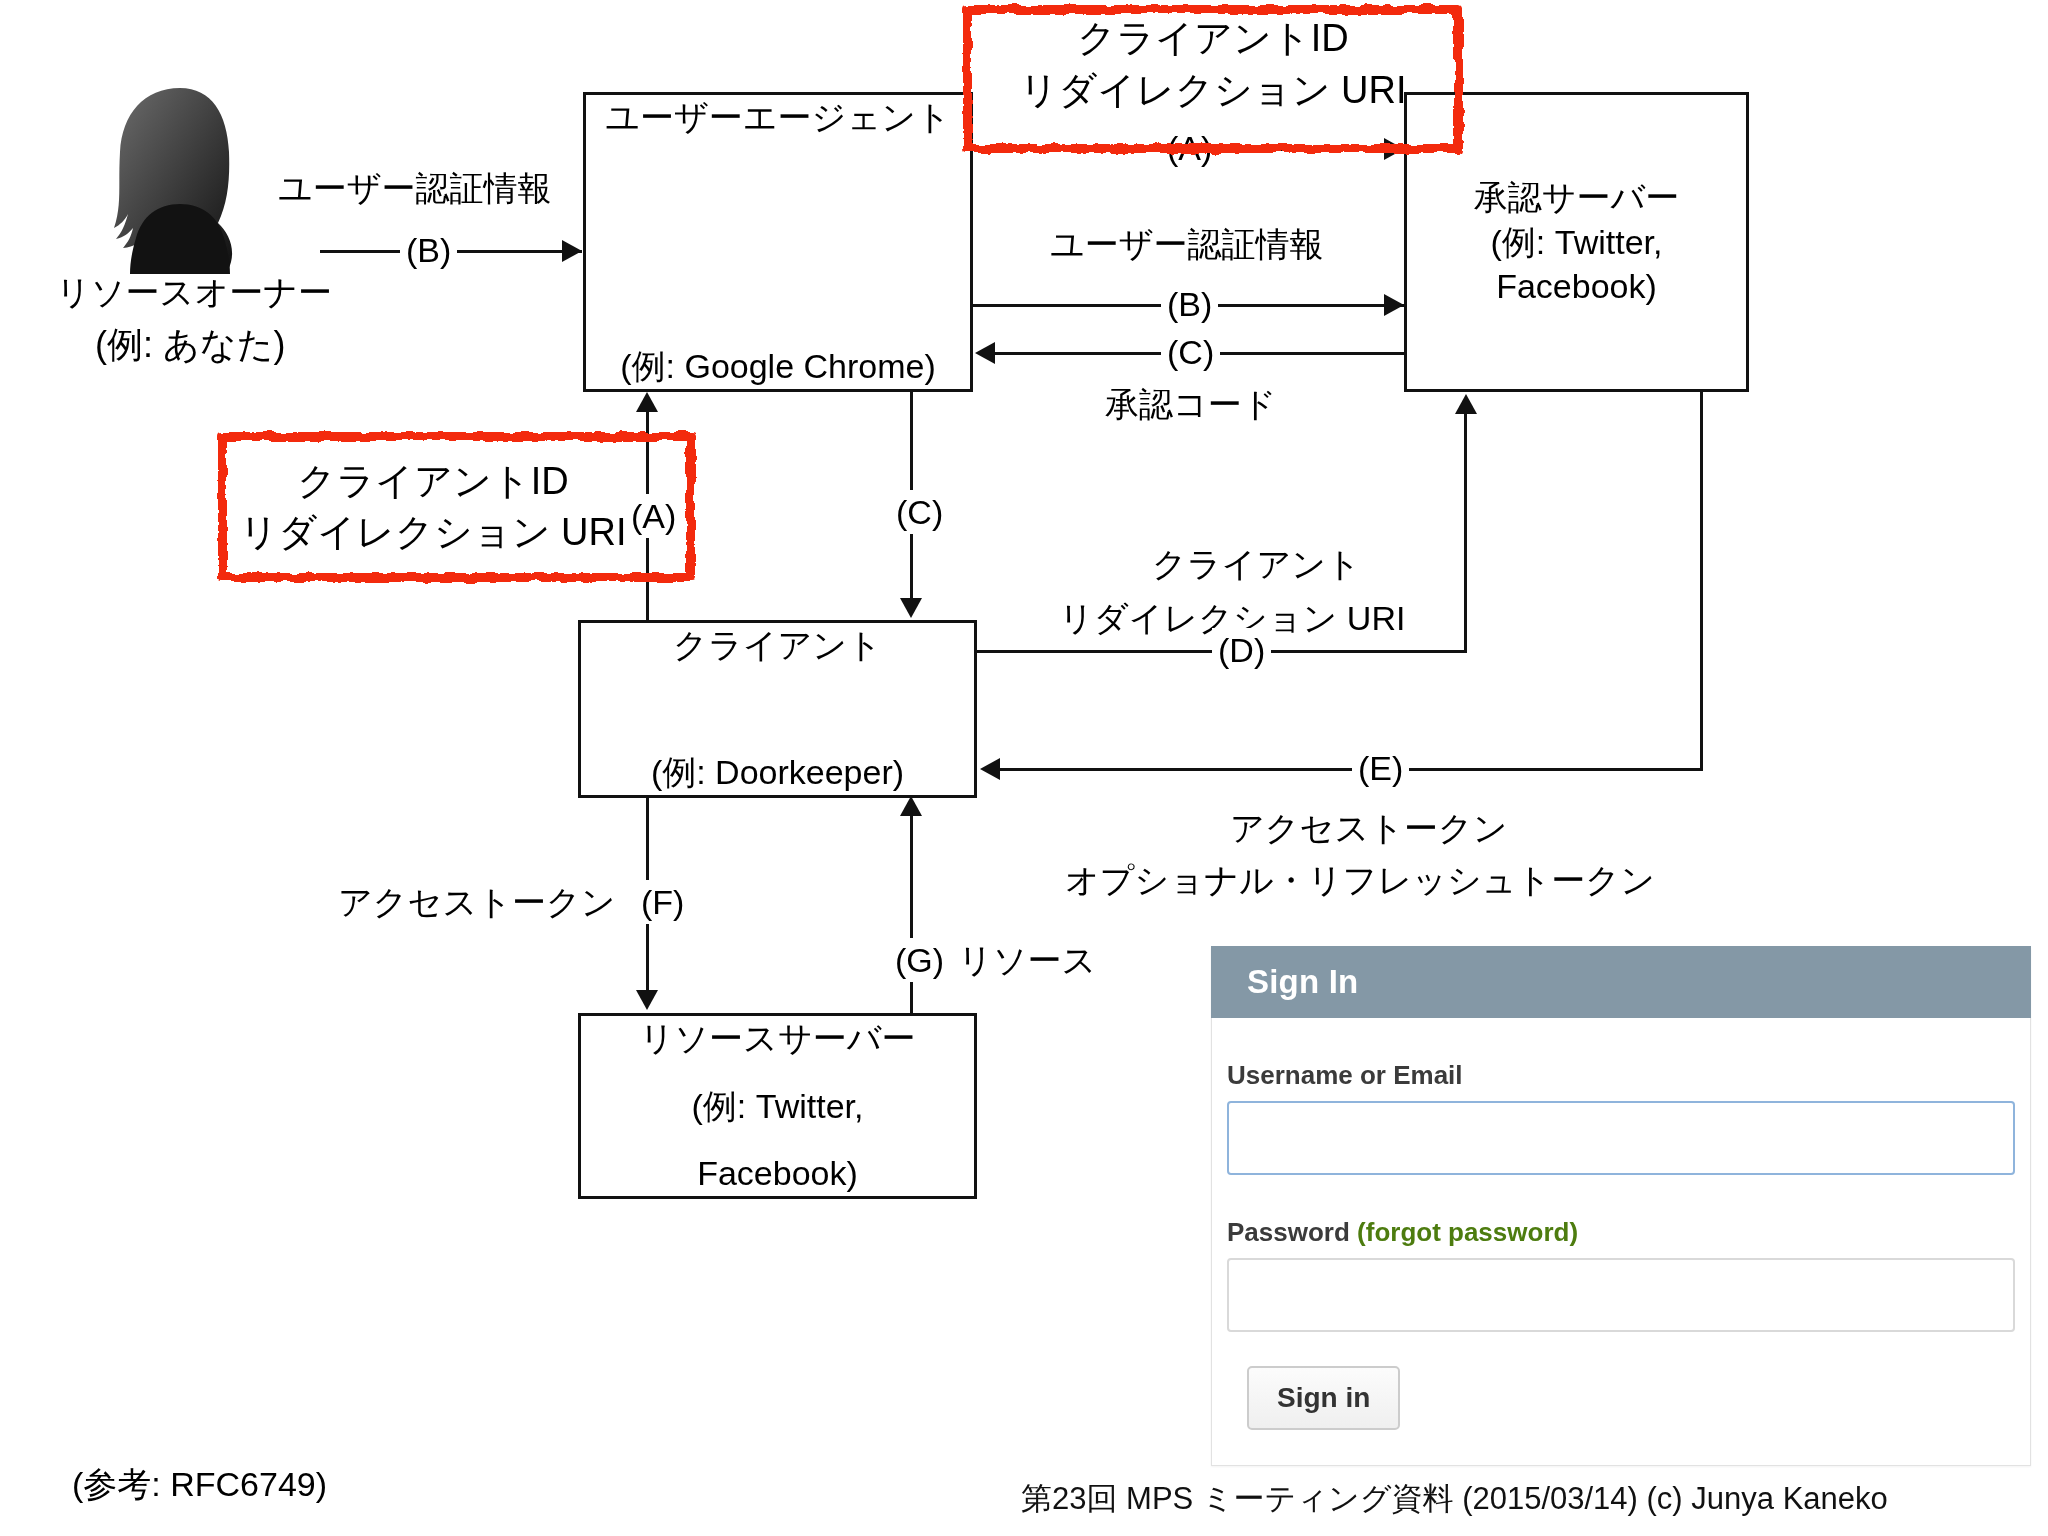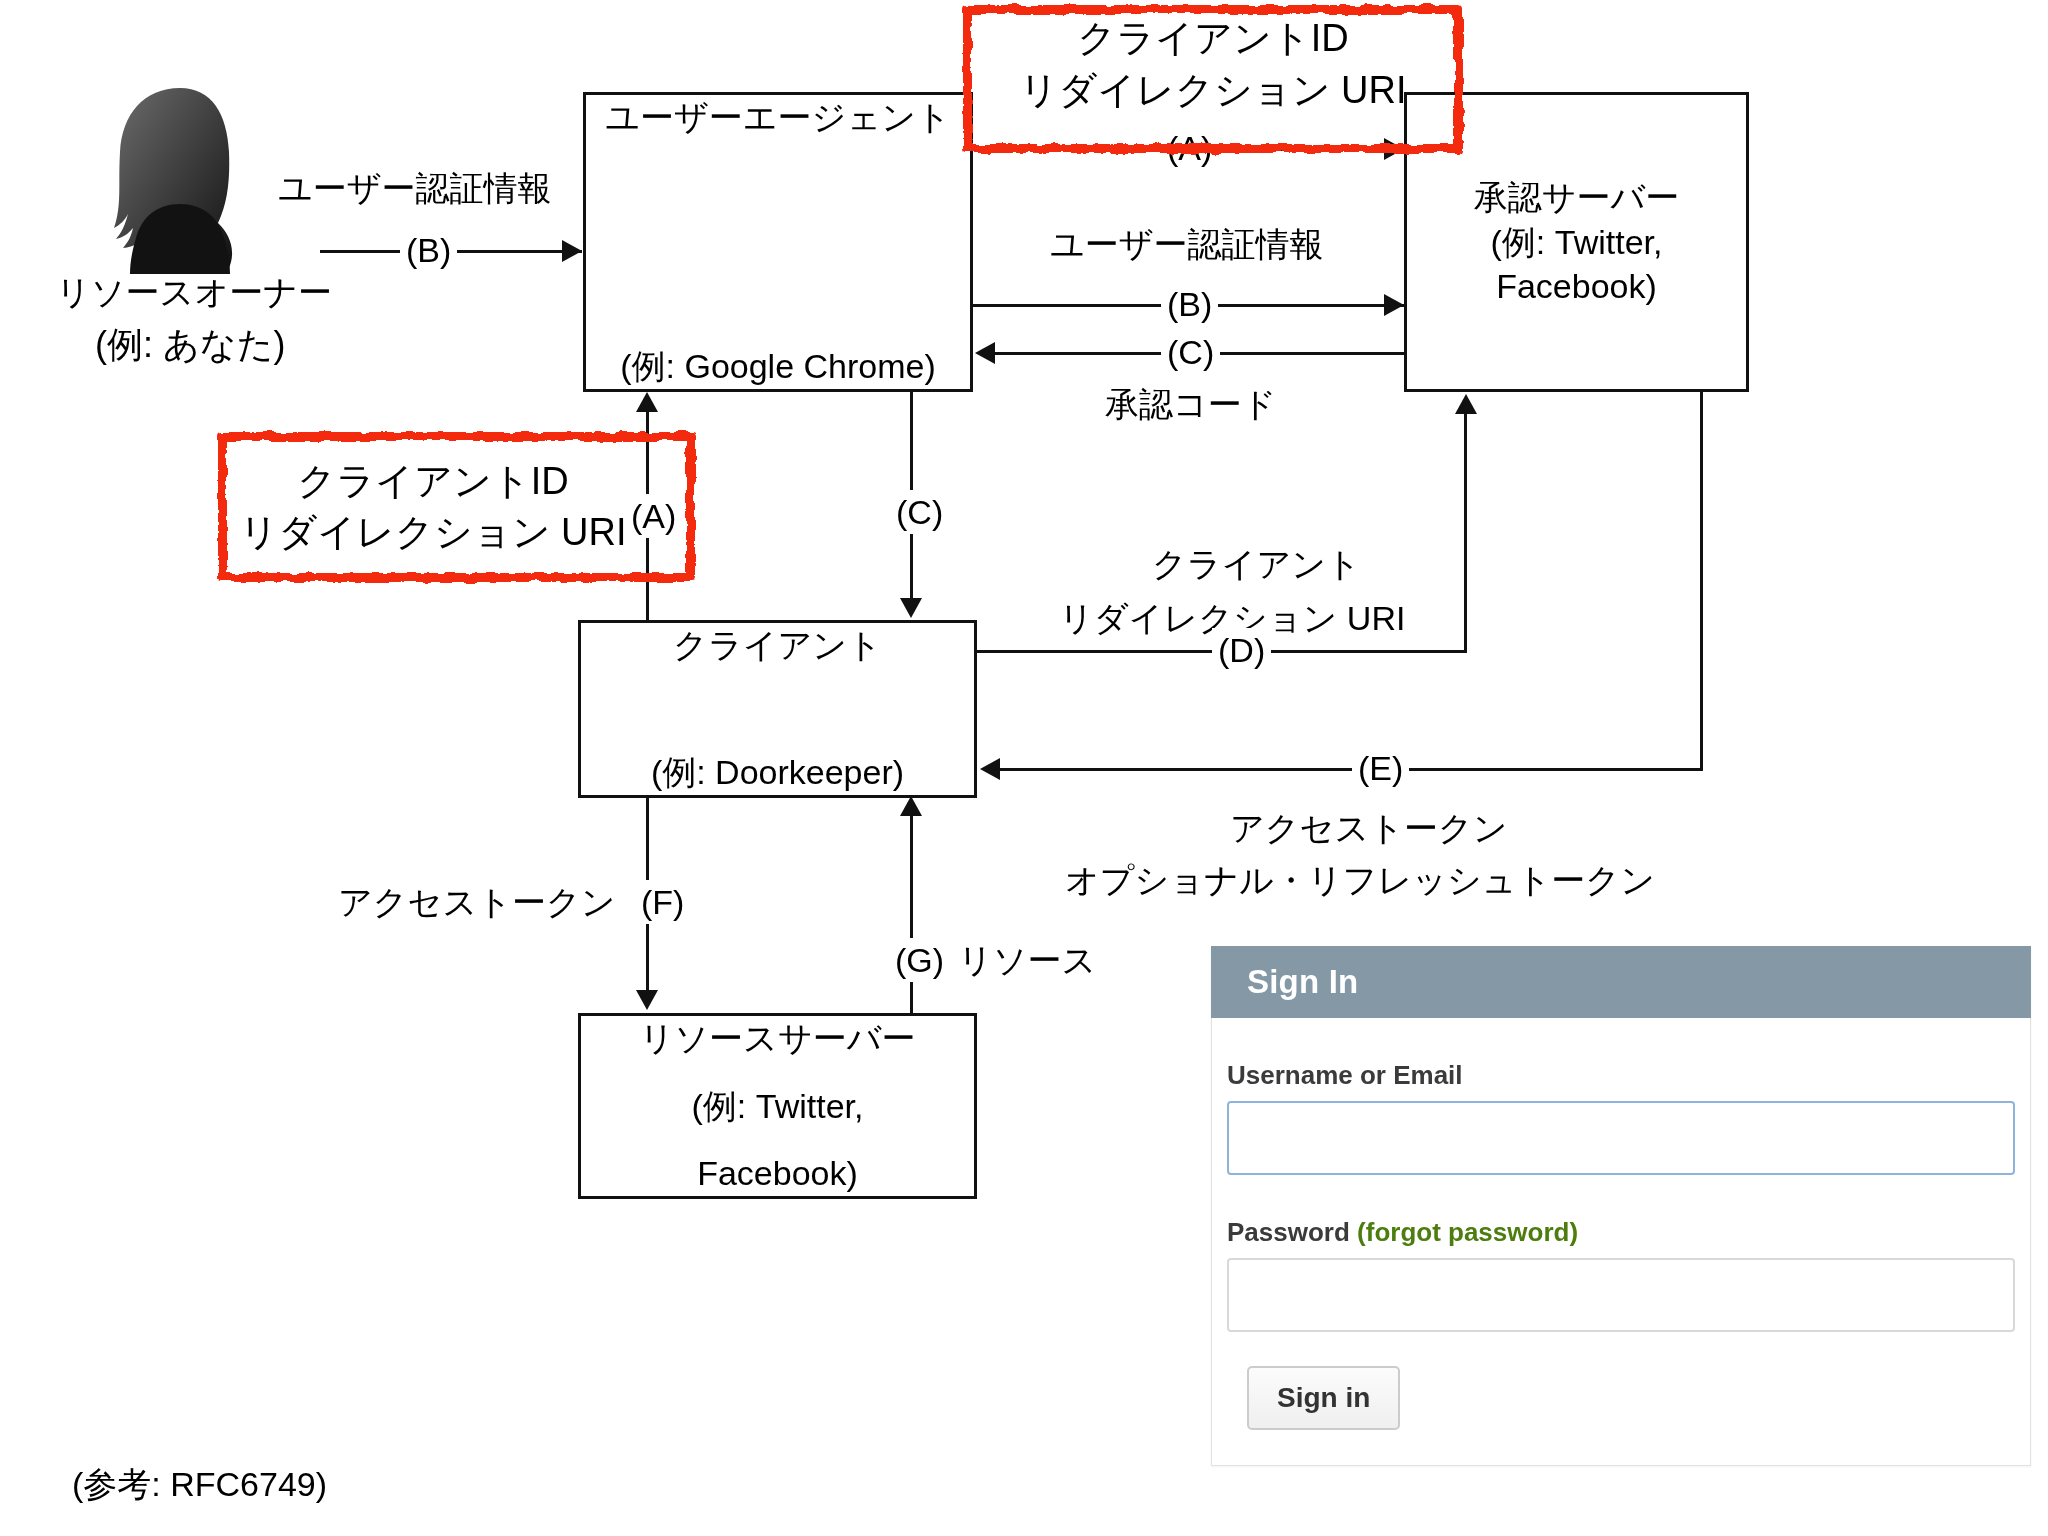--- a/index.html
+++ b/index.html
@@ -308,14 +308,15 @@
     <div class="si-field">
       <div class="si-label">
         <span>Password</span>
         <span class="forgot" style="color: #4d7c0f;">(forgot password)</span>
       </div>
       <input class="si-input" type="password" value="" placeholder="" style="">
     </div>
     <button class="si-btn">Sign in</button>
   </div>
 
+  <div id="credit">第23回 MPS ミーティング資料 (2015/03/14) (c) Junya Kaneko</div>
 
 </div>
 
 </body></html>

